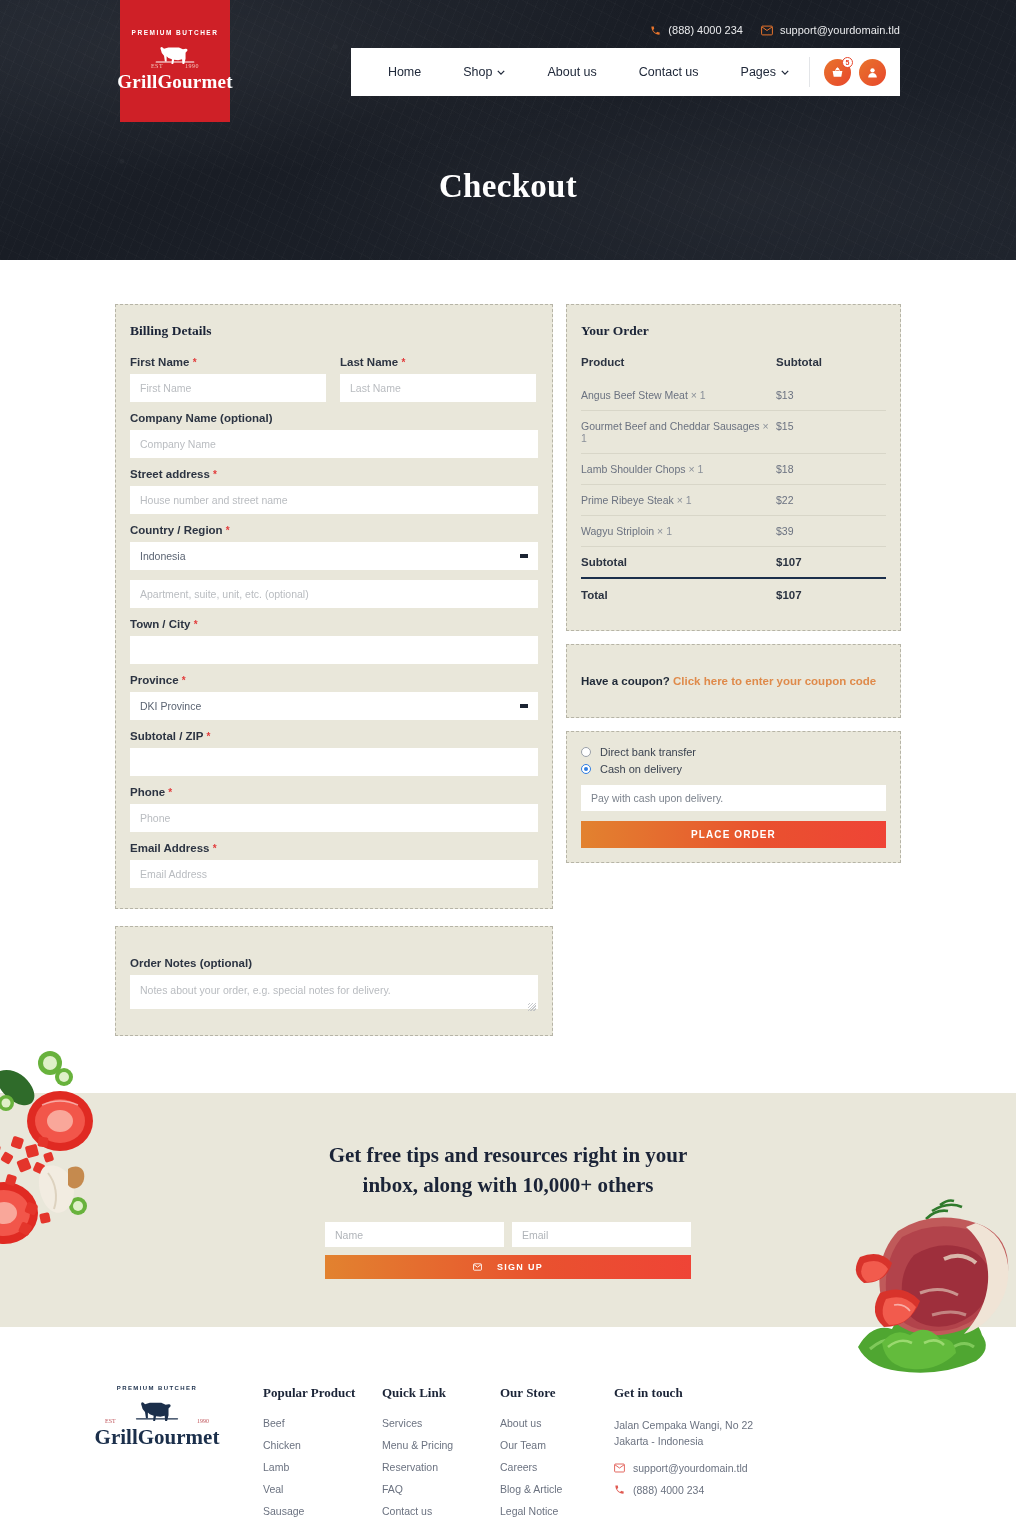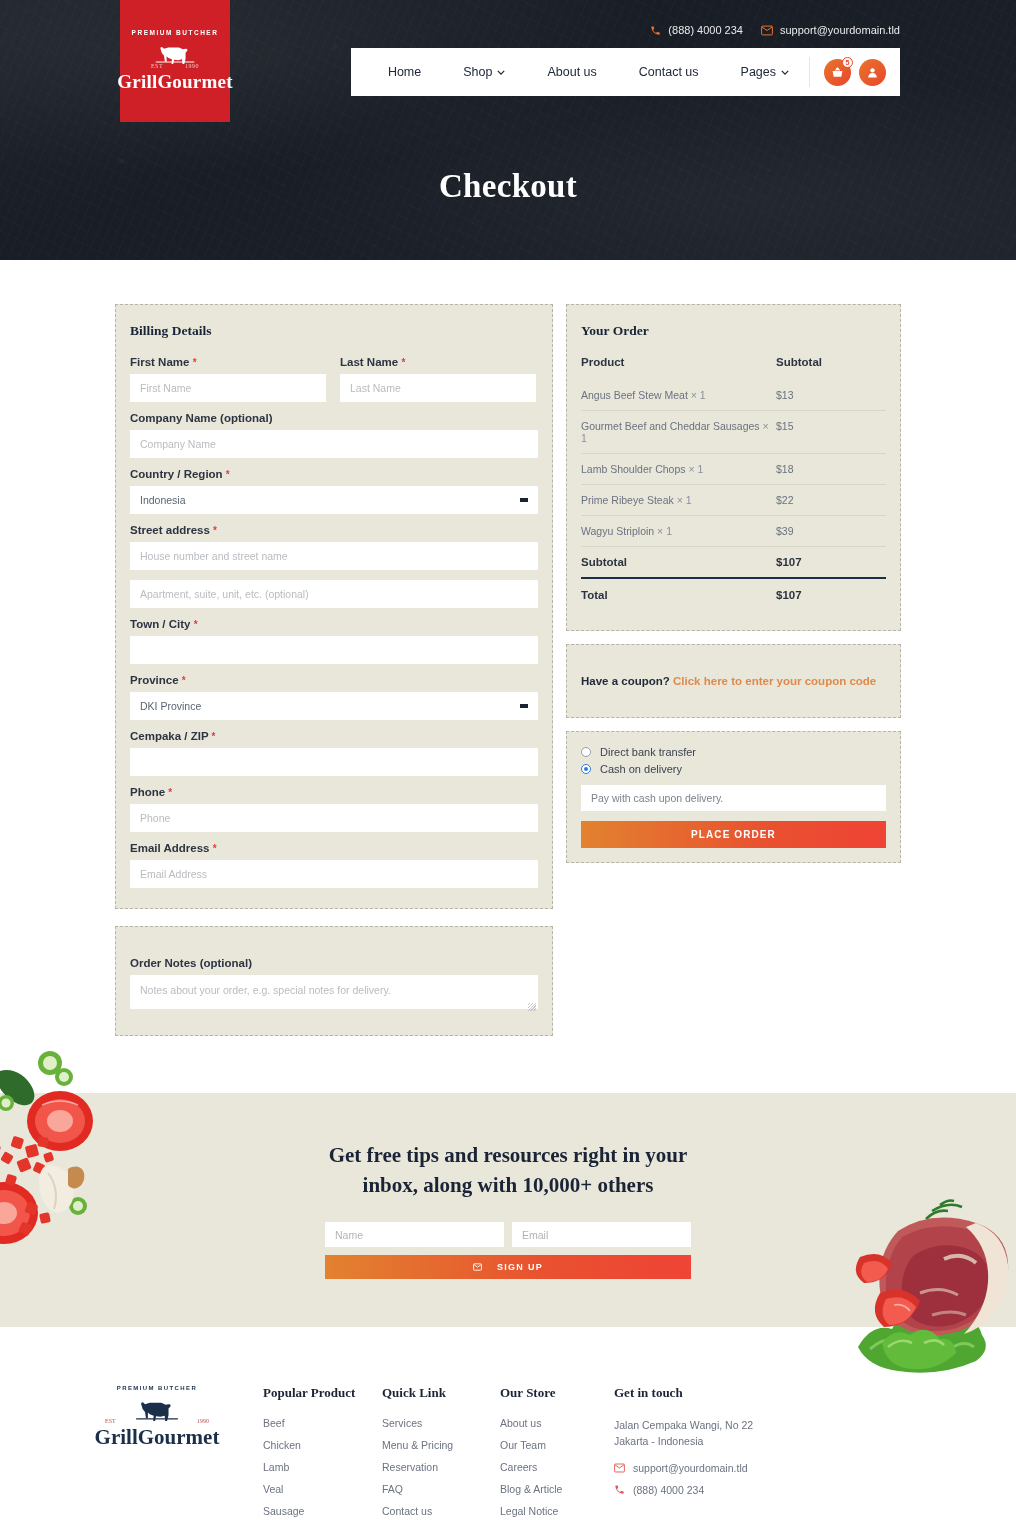--- a/index.html
+++ b/index.html
@@ -319,35 +319,35 @@
             </div>
           </div>
 
           <div class="fgroup">
             <label class="field-label">Company Name (optional)</label>
             <input class="inp" type="text" placeholder="Company Name" style="">
           </div>
 
           <div class="fgroup">
             <label class="field-label">
+              <span>Street address</span>
+              <span class="req">*</span>
+            </label>
+            <input class="inp" type="text" placeholder="House number and street name" style="">
+          </div>
+
+          <div class="fgroup">
+            <label class="field-label">
               <span>Country / Region</span>
               <span class="req">*</span>
             </label>
             <div class="select-box">
               <span>Indonesia</span>
               <span class="caret"></span>
             </div>
-          </div>
-
-          <div class="fgroup">
-            <label class="field-label">
-              <span>Street address</span>
-              <span class="req">*</span>
-            </label>
-            <input class="inp" type="text" placeholder="House number and street name" style="">
           </div>
 
           <div class="fgroup">
             <input class="inp" type="text" placeholder="Apartment, suite, unit, etc. (optional)" style="">
           </div>
 
           <div class="fgroup">
             <label class="field-label">
               <span>Town / City</span>
               <span class="req">*</span>
@@ -361,21 +361,21 @@
               <span class="req">*</span>
             </label>
             <div class="select-box">
               <span>DKI Province</span>
               <span class="caret"></span>
             </div>
           </div>
 
           <div class="fgroup">
             <label class="field-label">
-              <span>Cempaka / ZIP</span>
+              <span>Subtotal / ZIP</span>
               <span class="req">*</span>
             </label>
             <input class="inp" type="text" placeholder="" style="">
           </div>
 
           <div class="fgroup">
             <label class="field-label">
               <span>Phone</span>
               <span class="req">*</span>
             </label>

